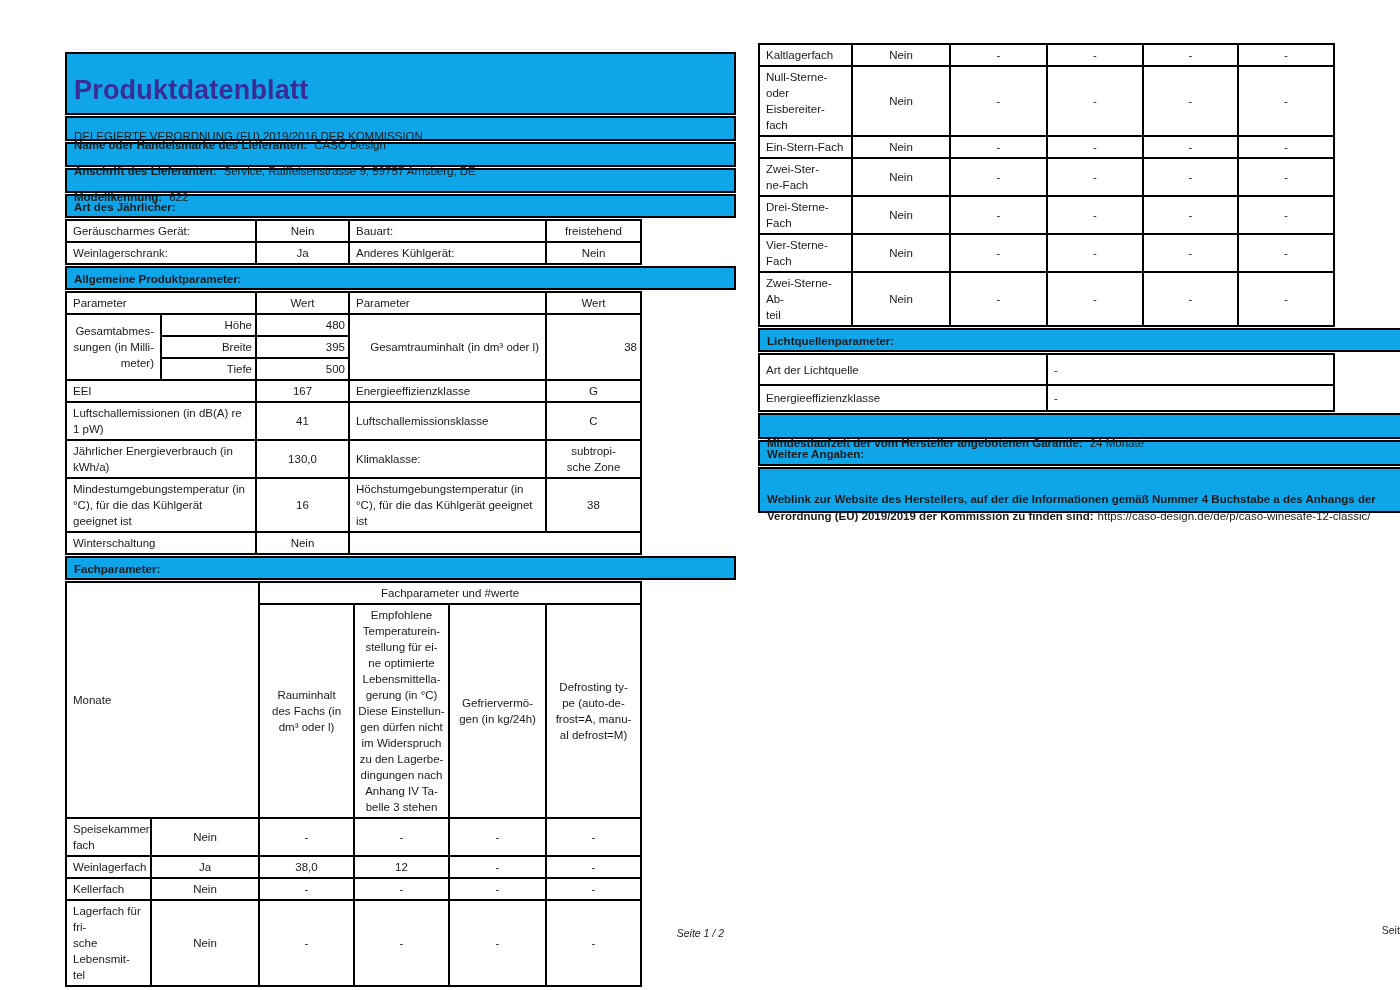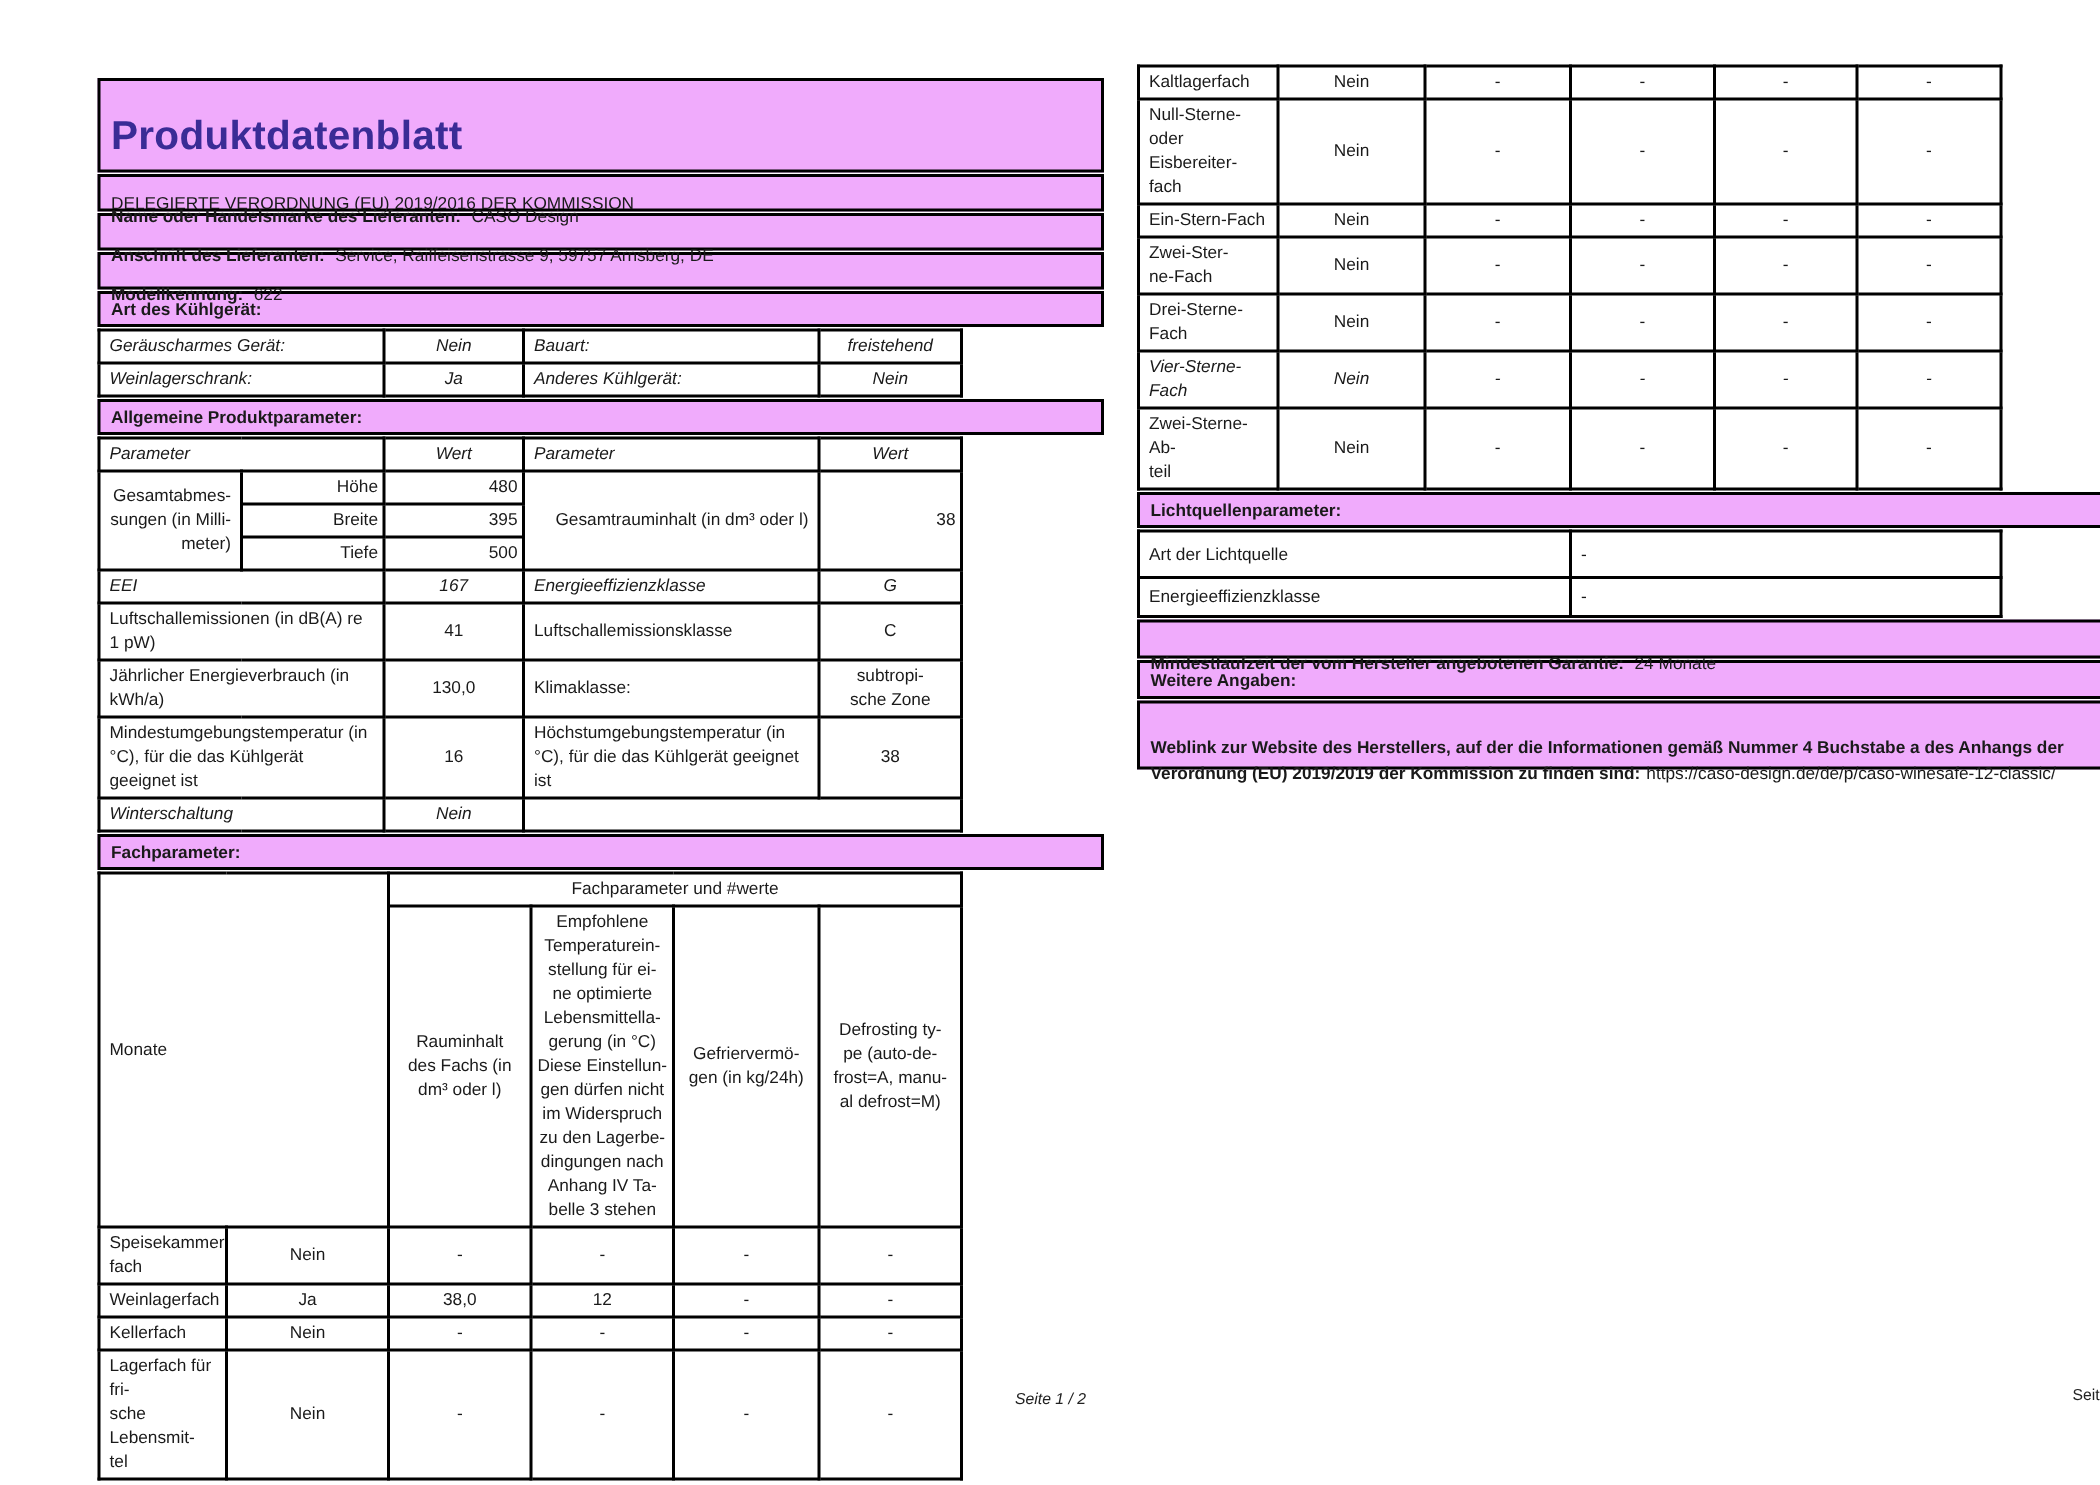--- a/index.html
+++ b/index.html
@@ -2,21 +2,21 @@
 <html><head>
 <meta charset="utf-8">
 <style>
   * { margin:0; padding:0; box-sizing:border-box; }
   html,body { width:1400px; height:990px; background:#ffffff; overflow:hidden;
     font-family:"Liberation Sans", sans-serif; color:#1a1a1a; }
   .page { position:absolute; width:671px; }
   #page1 { left:65px; top:52px; }
   #page2 { left:758px; top:43px; }
 
-  .box { border:2px solid #000; background:#f0abfc; margin-top:1px; padding:3px 7px;
+  .box { border:2px solid #000; background:#0ea5e9; margin-top:1px; padding:3px 7px;
     font-size:11.5px; line-height:16px; white-space:pre-line; }
   .box:first-child { margin-top:0; }
   .b { font-weight:bold; }
   .lbl-val .b { margin-right:7px; }
 
   #titlebox { height:63px; padding-top:5px; }
   #title { font-size:27px; font-weight:bold; color:#3a2c96; line-height:30px; letter-spacing:0.2px; }
   #subtitle { font-size:11.5px; margin-top:7px; font-weight:normal; }
 
   .infobox { height:25px; padding-top:3px; }
@@ -25,21 +25,21 @@
   table { border-collapse:collapse; table-layout:fixed; width:575px; margin-top:1px; }
   td { border:2px solid #000; font-size:11.5px; line-height:16px; padding:2px 6px;
     vertical-align:middle; white-space:pre-line; overflow:hidden; }
   td.c { text-align:center; padding:2px 3px; }
 
   .footer { position:absolute; width:575px; text-align:right; font-size:10.5px; color:#222; }
   #page1 .footer { top:875px; right:12px;font-style:italic; }
   #page2 .footer { top:881px; right:0; }
 
   
-  tr.h21 td { height:21px;font-style:italic; } tr.h20 td { height:20px;text-align:right; }
+  tr.h21 td { height:21px; } tr.h20 td { height:20px;text-align:right; }
   tr.h22 td { height:22px; } tr.h35 td { height:35px; }
   tr.h37 td { height:37px; } tr.h38 td { height:38px; }
   tr.h36 td { height:36px; } tr.h53 td { height:53px; }
   tr.h26 td { height:26px; } tr.h31 td { height:31px; }
   tr.hbig td { height:210px; }
 </style>
 </head>
 <body>
 
 <div class="page" id="page1">
@@ -52,21 +52,21 @@
   <div class="box infobox lbl-val">
     <span class="b">Name oder Handelsmarke des Lieferanten:</span><span>CASO Design</span>
   </div>
   <div class="box infobox lbl-val">
     <span class="b">Anschrift des Lieferanten:</span><span>Service, Raiffeisenstrasse 9, 59757 Arnsberg, DE</span>
   </div>
   <div class="box infobox lbl-val">
     <span class="b">Modellkennung:</span><span>622</span>
   </div>
 
-  <div class="box infobox headingbox">Art des Kühlgerät:</div>
+  <div class="box infobox headingbox">Art des Jährlicher:</div>
 
   <table>
     <colgroup>
         <col style="width:190px">
         <col style="width:93px">
         <col style="width:197px">
         <col style="width:95px">
       </colgroup>
     <tbody>
         <tr class="h21">

